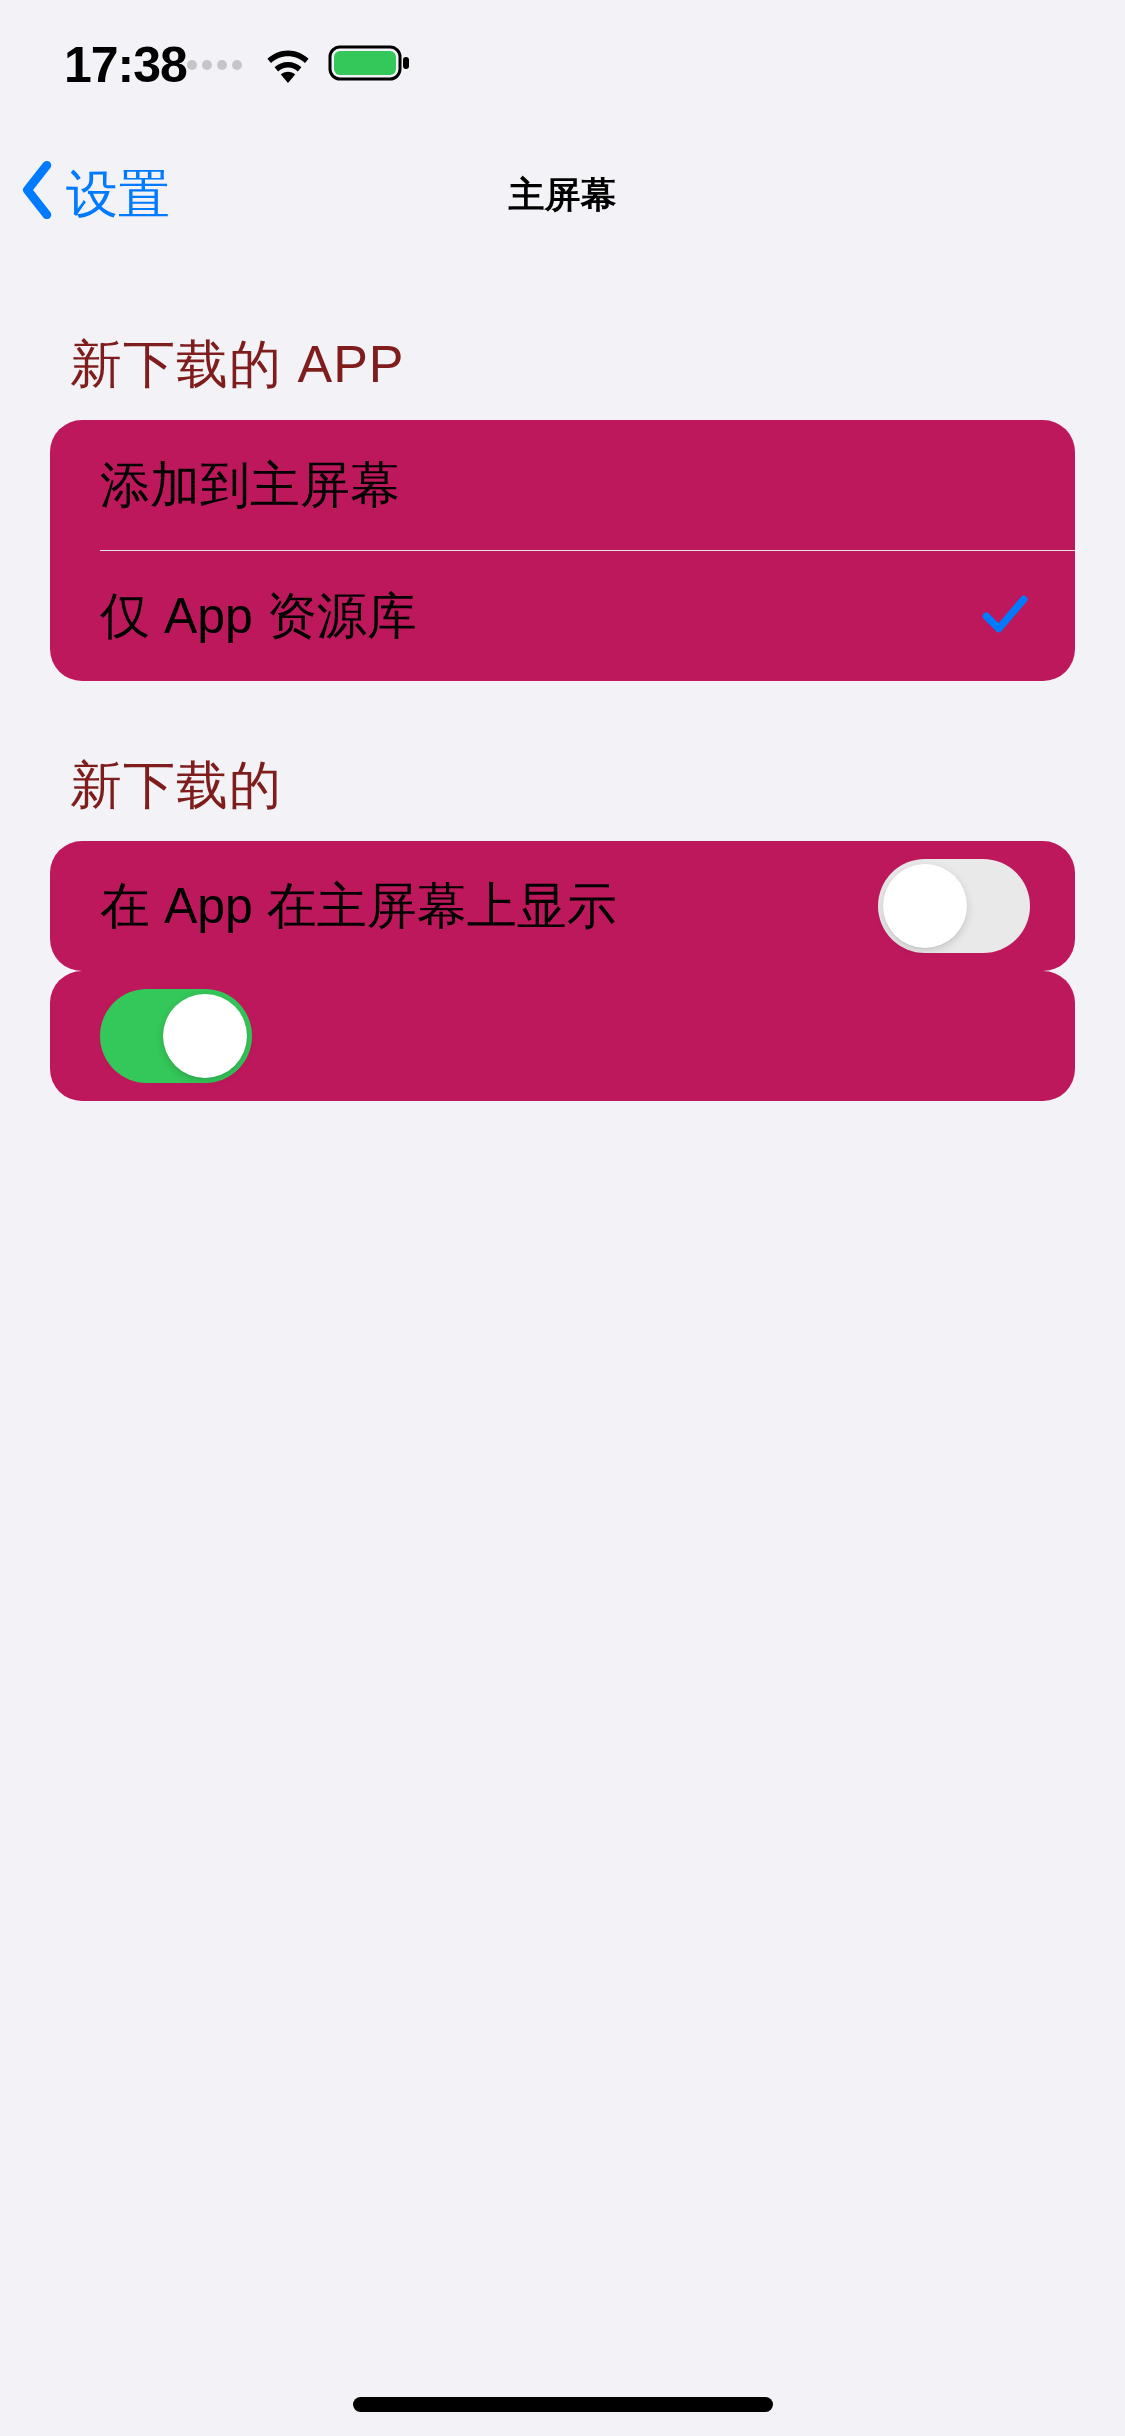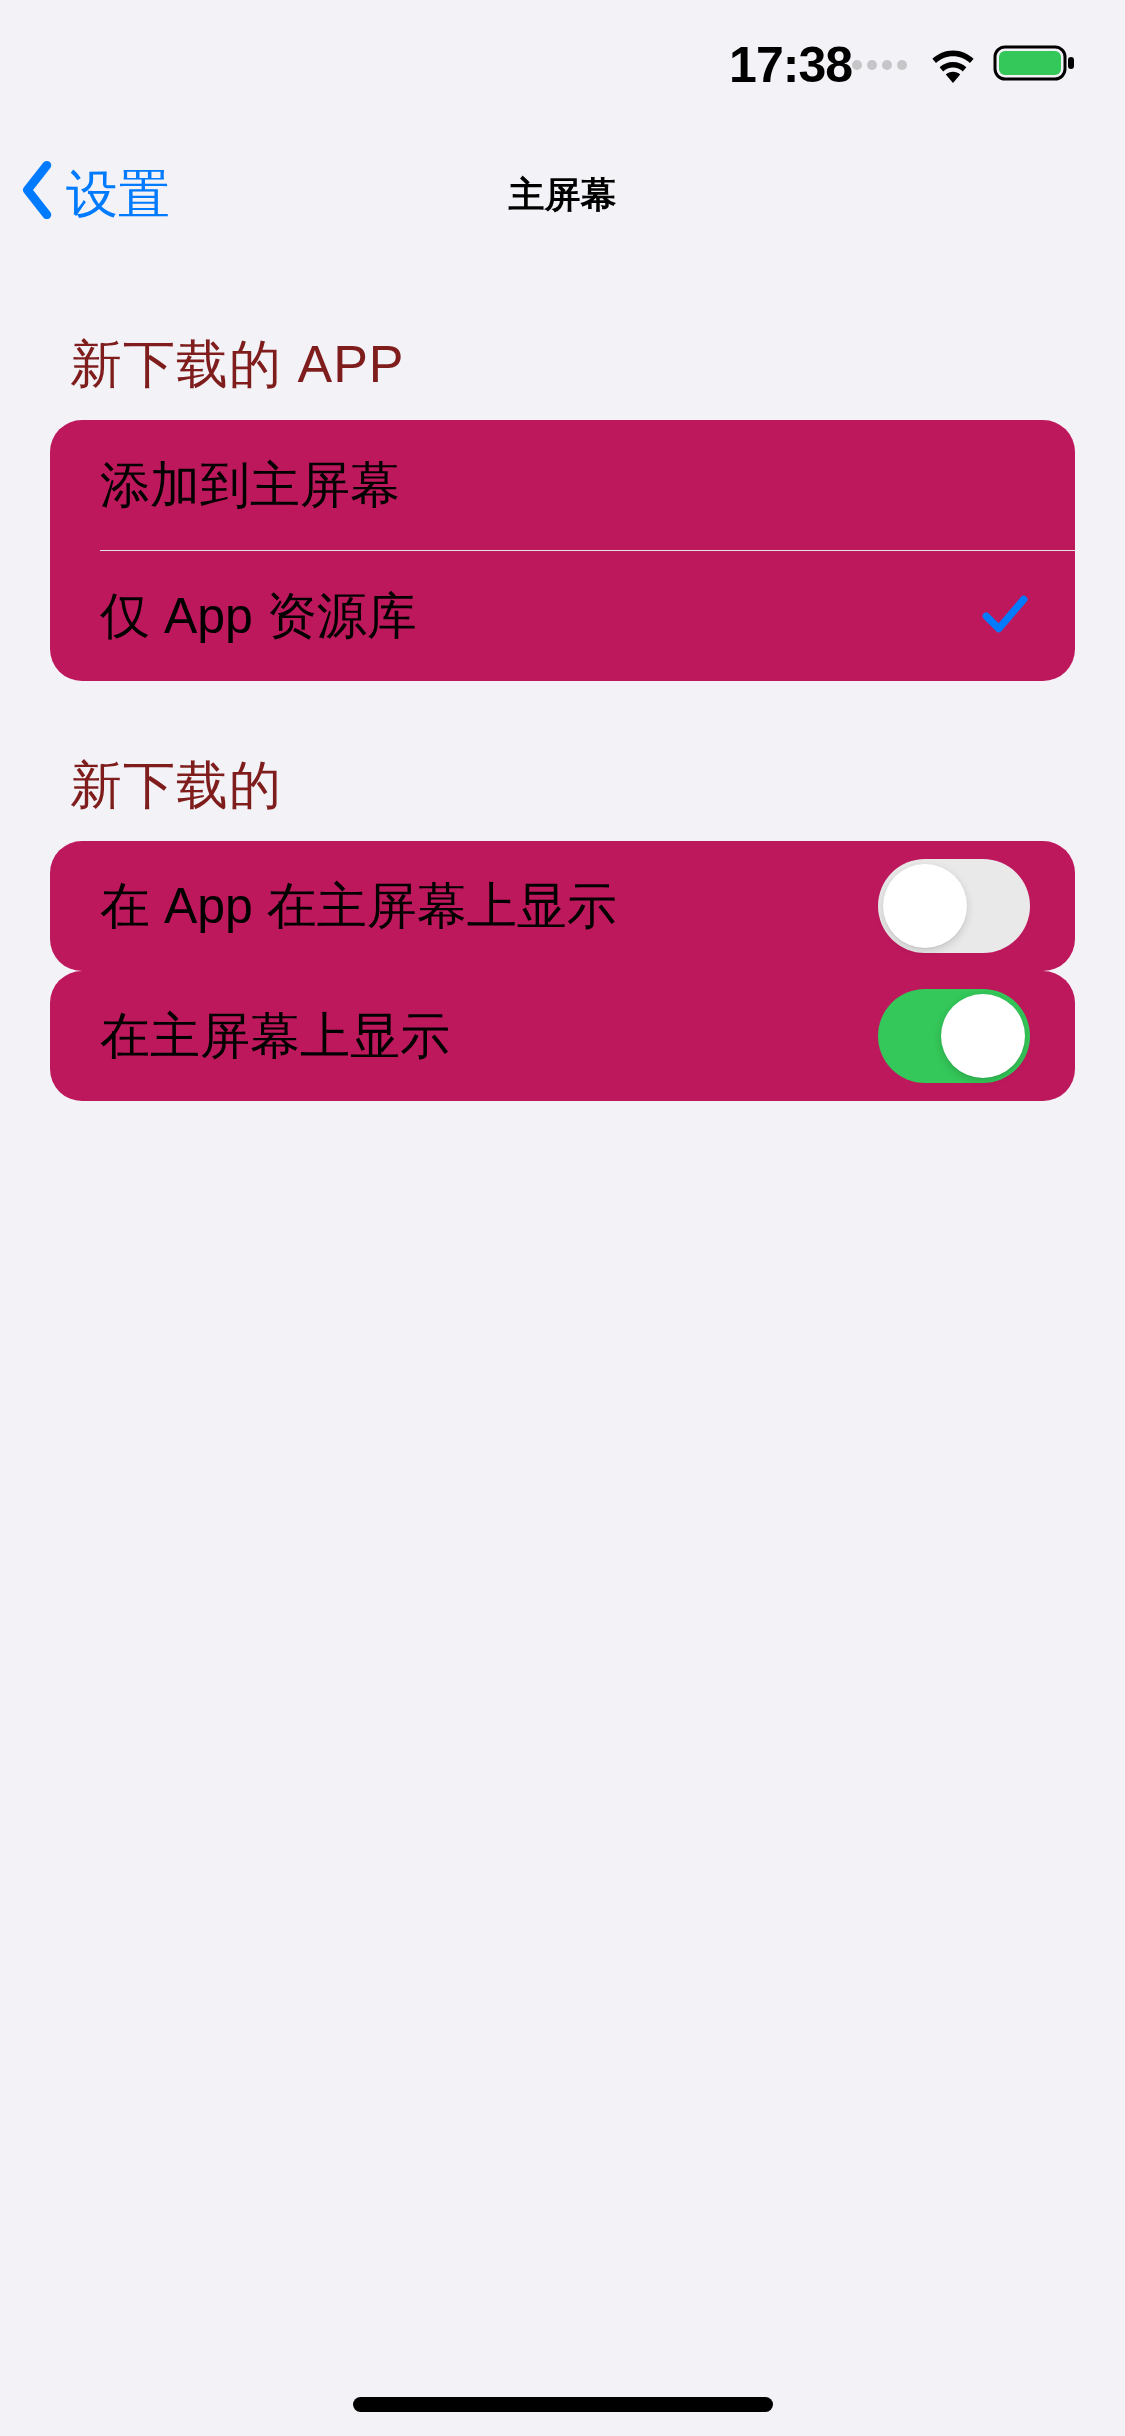--- a/index.html
+++ b/index.html
@@ -12,21 +12,21 @@
       width: 1125px;
       height: 2436px;
       background: #f2f2f7;
       font-family: -apple-system, "Helvetica Neue", Helvetica, Arial, sans-serif;
       position: relative;
       overflow: hidden;
     }
     
     .status-bar {
       display: flex;
-      justify-content: flex-end;
+      justify-content: flex-start;
       align-items: center;
       height: 130px;
       padding: 0 50px 0 64px;
     }
     .status-time {
       font-size: 50px;
       font-weight: 600;
       letter-spacing: -1px;
     }
     .status-right {
@@ -224,21 +224,20 @@
     <div class="row">
       <div class="row-label">在 App 在主屏幕上显示</div>
       <div class="switch switch-off">
         <div class="switch-knob"></div>
       </div>
     </div>
   </div>
 
   <div class="group">
     <div class="row">
-      <div class="row-label">在主屏幕上显示</div>
       <div class="switch switch-on">
         <div class="switch-knob"></div>
       </div>
     </div>
   </div>
 
 </div>
 
 <div class="home-indicator"></div>
 

